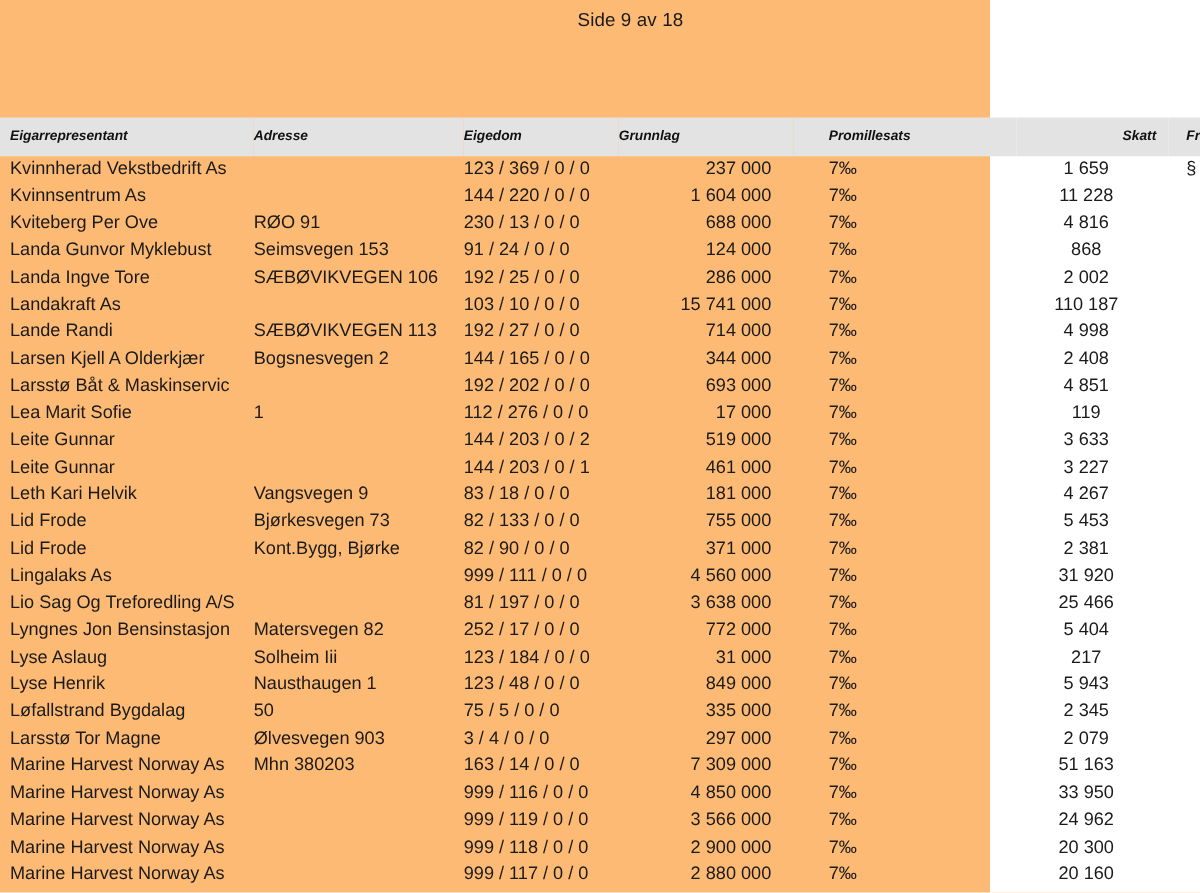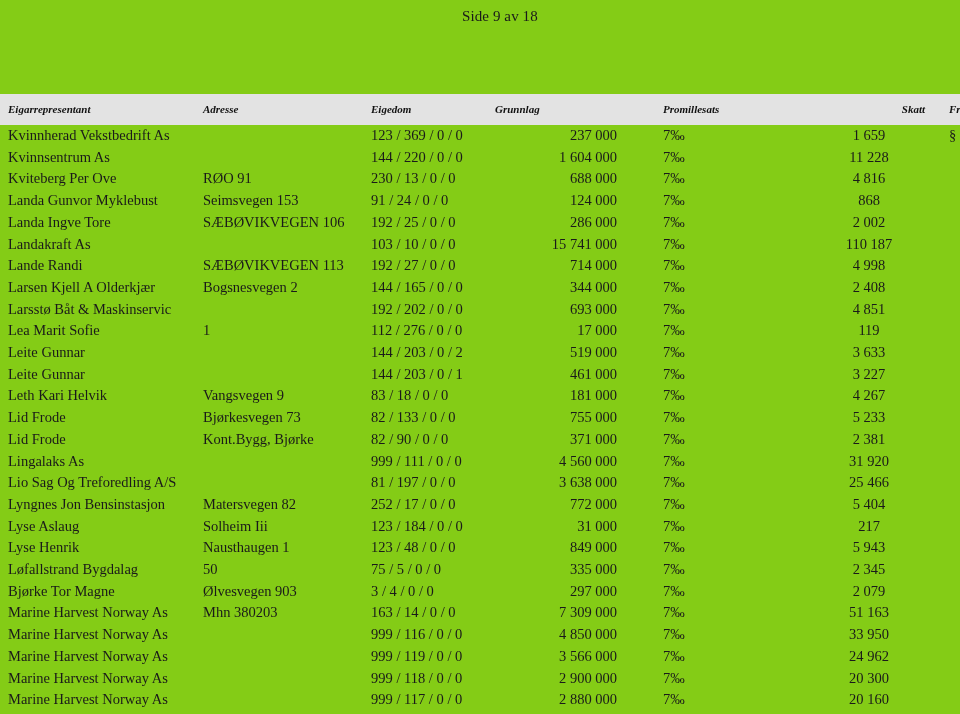--- a/index.html
+++ b/index.html
@@ -9,24 +9,23 @@
   }
   body {
     width: 960px;
     height: 714px;
     font-family: "Liberation Sans", sans-serif;
     color: #1a1a1a;
     overflow: hidden;
   }
   .page {
     position: relative;
-    width: 960px;
+    width: 792px;
     height: 714px;
-    background: #84cc16;
-    font-family: Liberation Serif, serif;
+    background: #fdba74;
   }
   .page-header {
     position: absolute;
     top: 8px;
     left: 462px;
     font-size: 15px;
     color: #1a1a1a;
     letter-spacing: 0.1px;
     white-space: nowrap;
   }
@@ -219,21 +218,21 @@
             <td class="c-prom">7‰</td>
             <td class="c-skatt">4 267</td>
             <td class="c-frit"></td>
           </tr>
           <tr>
             <td class="c-name">Lid Frode</td>
             <td class="c-addr">Bjørkesvegen 73</td>
             <td class="c-eigd">82 / 133 / 0 / 0</td>
             <td class="c-grun">755 000</td>
             <td class="c-prom">7‰</td>
-            <td class="c-skatt">5 233</td>
+            <td class="c-skatt">5 453</td>
             <td class="c-frit"></td>
           </tr>
           <tr>
             <td class="c-name">Lid Frode</td>
             <td class="c-addr">Kont.Bygg, Bjørke</td>
             <td class="c-eigd">82 / 90 / 0 / 0</td>
             <td class="c-grun">371 000</td>
             <td class="c-prom">7‰</td>
             <td class="c-skatt">2 381</td>
             <td class="c-frit"></td>
@@ -286,21 +285,21 @@
           <tr>
             <td class="c-name">Løfallstrand Bygdalag</td>
             <td class="c-addr">50</td>
             <td class="c-eigd">75 / 5 / 0 / 0</td>
             <td class="c-grun">335 000</td>
             <td class="c-prom">7‰</td>
             <td class="c-skatt">2 345</td>
             <td class="c-frit"></td>
           </tr>
           <tr>
-            <td class="c-name">Bjørke Tor Magne</td>
+            <td class="c-name">Larsstø Tor Magne</td>
             <td class="c-addr">Ølvesvegen 903</td>
             <td class="c-eigd">3 / 4 / 0 / 0</td>
             <td class="c-grun">297 000</td>
             <td class="c-prom">7‰</td>
             <td class="c-skatt">2 079</td>
             <td class="c-frit"></td>
           </tr>
           <tr>
             <td class="c-name">Marine Harvest Norway As</td>
             <td class="c-addr">Mhn 380203</td>

